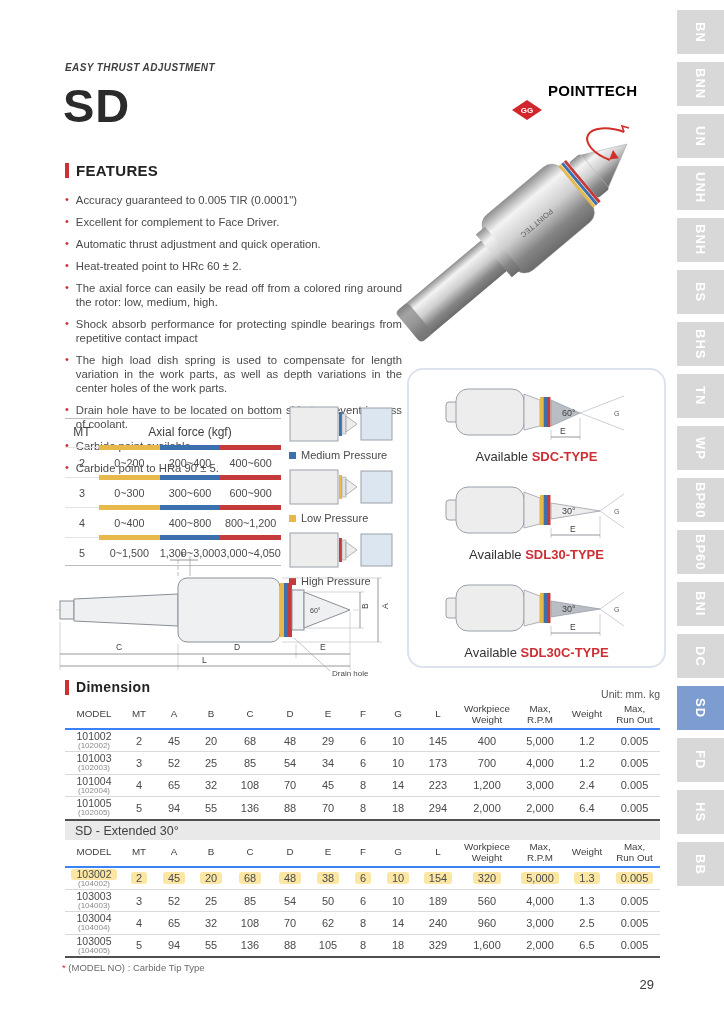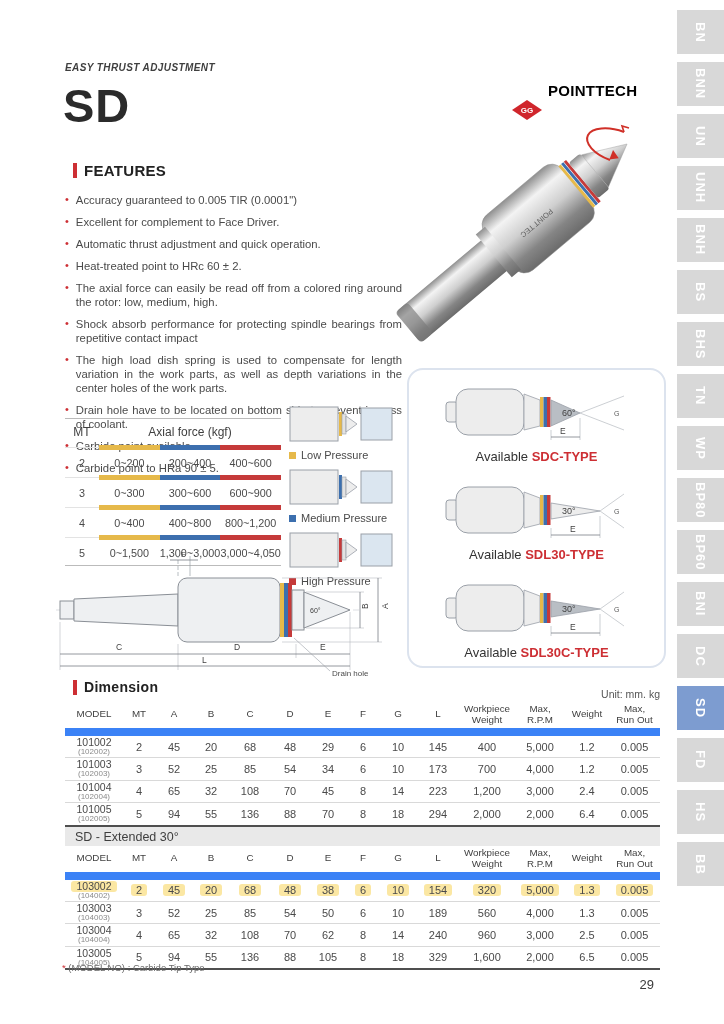--- a/index.html
+++ b/index.html
@@ -18,21 +18,21 @@
   .logo { position:absolute; left:512px; top:60px; display:flex; align-items:center; gap:6px; }
   .logo-diamond { width:30px; height:20px; background:#d0262c; clip-path:polygon(50% 0,100% 50%,50% 100%,0 50%);
     display:flex; align-items:center; justify-content:center; color:#fff; font-size:8px; font-weight:bold;margin-top:40px; }
   .logo-text { font-size:15px; font-weight:800; color:#000000; letter-spacing:.3px; }
 
   
   .photo { position:absolute; left:388px; top:98px; width:270px; height:265px; }
 
   
   .features { position:absolute; left:65px; top:162px; width:337px; }
-  .sec-head { display:flex; align-items:center; gap:7px; margin-bottom:14px;margin-left:8px; }
+  .sec-head { display:flex; align-items:center; gap:7px; margin-bottom:14px; }
   .red-bar { width:4px; height:15px; background:#cd2f34; }
   .sec-head-label { font-size:15px; font-weight:bold; color:#222; letter-spacing:.3px; }
   .feature-item { display:flex; gap:7px; margin-bottom:8px; font-size:11.3px; line-height:1.24; color:#4a4a4a; text-align:justify; }
   .feature-bullet { color:#cd2f34; font-size:11px; line-height:1.24; flex:0 0 auto; }
 
   
   .mt-table { position:absolute; left:65px; top:418px; width:216px; border-top:1px solid #bbb; border-bottom:1px solid #bbb; font-size:10.8px; }
   .mt-head { display:flex; height:26px; align-items:center; font-size:12px; color:#3f3f3f; }
   .mt-head .c0 { width:34px; text-align:center; }
   .mt-head .cf { flex:1; text-align:center; }
@@ -62,21 +62,21 @@
   
   .dim-drawing { position:absolute; left:52px; top:550px; width:340px; height:130px; }
 
   
   .dim-head { position:absolute; left:65px; top:679px; }
   .unit-note { position:absolute; right:64px; top:688px; font-size:10.5px; color:#555; }
   .tables { position:absolute; left:65px; top:702px; width:595px; }
   .band { background:#e9e9e9; font-size:12.5px; color:#3f3f3f; padding:3px 10px; height:19px; line-height:14px; }
   table { width:100%; border-collapse:collapse; table-layout:fixed; }
   thead th { font-size:9.8px; font-weight:normal; color:#3f3f3f; text-align:center; vertical-align:middle;
-    border-bottom:8px solid #3b82f6; padding:2px 0; white-space:pre-line; line-height:1.12; height:24px; }
+    border-bottom:2px solid #3b82f6; padding:2px 0; white-space:pre-line; line-height:1.12; height:24px; }
   tbody td { font-size:11px; color:#4a4a4a; text-align:center; vertical-align:middle; border-bottom:1px solid #d9d9d9; height:21px; padding:1px 0; }
   tbody tr:last-child td { border-bottom:2px solid #4f4f4f; }
   .model-no { font-size:10.5px; line-height:1.05; }
   .model-sub { font-size:8px; color:#8a8a8a; line-height:1.05; }
   .hl { background:#fbe7a3; border-radius:3px; padding:0 5px; display:inline-block; }
   .footnote { position:absolute; left:62px; top:962px; font-size:9.5px; color:#6a6a6a; }
   .footnote .star { color:#cd2f34; }
   .page-num { position:absolute; right:70px; top:977px; font-size:13px; color:#3a3a3a; }
 
   svg text { font-family:"Liberation Sans", sans-serif; }
@@ -243,41 +243,41 @@
       <span class="cv">0~1,500</span>
       <span class="cv">1,300~3,000</span>
       <span class="cv">3,000~4,050</span>
     </div>
   </div>
 
 <div class="legend" id="legend">
     <div class="legend-item">
       <div><svg width="104" height="40" viewBox="0 0 104 40">
           <rect x="1" y="3" width="48" height="34" fill="#ededed" stroke="#9aa0a8" stroke-width="1"></rect>
+          <rect x="50" y="8" width="3" height="24" fill="#3c6fae"></rect>
+          <rect x="53" y="10" width="4" height="20" fill="#e2e2e2" stroke="#9aa0a8" stroke-width="0.6"></rect>
+          <polygon points="57,12 68,20 57,28" fill="#ededed" stroke="#9aa0a8" stroke-width="0.8"></polygon>
+          <rect x="72" y="4" width="31" height="32" fill="#dbe6f0" stroke="#9aa0a8" stroke-width="1"></rect>
+        </svg></div>
+      <div class="legend-label">
+        <span class="legend-sq" style="background: rgb(60, 111, 174);"></span>
+        <span>Medium Pressure</span>
+      </div>
+    </div>
+    <div class="legend-item">
+      <div><svg width="104" height="40" viewBox="0 0 104 40">
+          <rect x="1" y="3" width="48" height="34" fill="#ededed" stroke="#9aa0a8" stroke-width="1"></rect>
           <rect x="50" y="8" width="3" height="24" fill="#e6b94a"></rect>
           <rect x="53" y="10" width="4" height="20" fill="#e2e2e2" stroke="#9aa0a8" stroke-width="0.6"></rect>
           <polygon points="57,12 68,20 57,28" fill="#ededed" stroke="#9aa0a8" stroke-width="0.8"></polygon>
           <rect x="72" y="4" width="31" height="32" fill="#dbe6f0" stroke="#9aa0a8" stroke-width="1"></rect>
         </svg></div>
       <div class="legend-label">
         <span class="legend-sq" style="background: rgb(230, 185, 74);"></span>
         <span>Low Pressure</span>
-      </div>
-    </div>
-    <div class="legend-item">
-      <div><svg width="104" height="40" viewBox="0 0 104 40">
-          <rect x="1" y="3" width="48" height="34" fill="#ededed" stroke="#9aa0a8" stroke-width="1"></rect>
-          <rect x="50" y="8" width="3" height="24" fill="#3c6fae"></rect>
-          <rect x="53" y="10" width="4" height="20" fill="#e2e2e2" stroke="#9aa0a8" stroke-width="0.6"></rect>
-          <polygon points="57,12 68,20 57,28" fill="#ededed" stroke="#9aa0a8" stroke-width="0.8"></polygon>
-          <rect x="72" y="4" width="31" height="32" fill="#dbe6f0" stroke="#9aa0a8" stroke-width="1"></rect>
-        </svg></div>
-      <div class="legend-label">
-        <span class="legend-sq" style="background: rgb(60, 111, 174);"></span>
-        <span>Medium Pressure</span>
       </div>
     </div>
     <div class="legend-item">
       <div><svg width="104" height="40" viewBox="0 0 104 40">
           <rect x="1" y="3" width="48" height="34" fill="#ededed" stroke="#9aa0a8" stroke-width="1"></rect>
           <rect x="50" y="8" width="3" height="24" fill="#c53a3a"></rect>
           <rect x="53" y="10" width="4" height="20" fill="#e2e2e2" stroke="#9aa0a8" stroke-width="0.6"></rect>
           <polygon points="57,12 68,20 57,28" fill="#ededed" stroke="#9aa0a8" stroke-width="0.8"></polygon>
           <rect x="72" y="4" width="31" height="32" fill="#dbe6f0" stroke="#9aa0a8" stroke-width="1"></rect>
         </svg></div>

